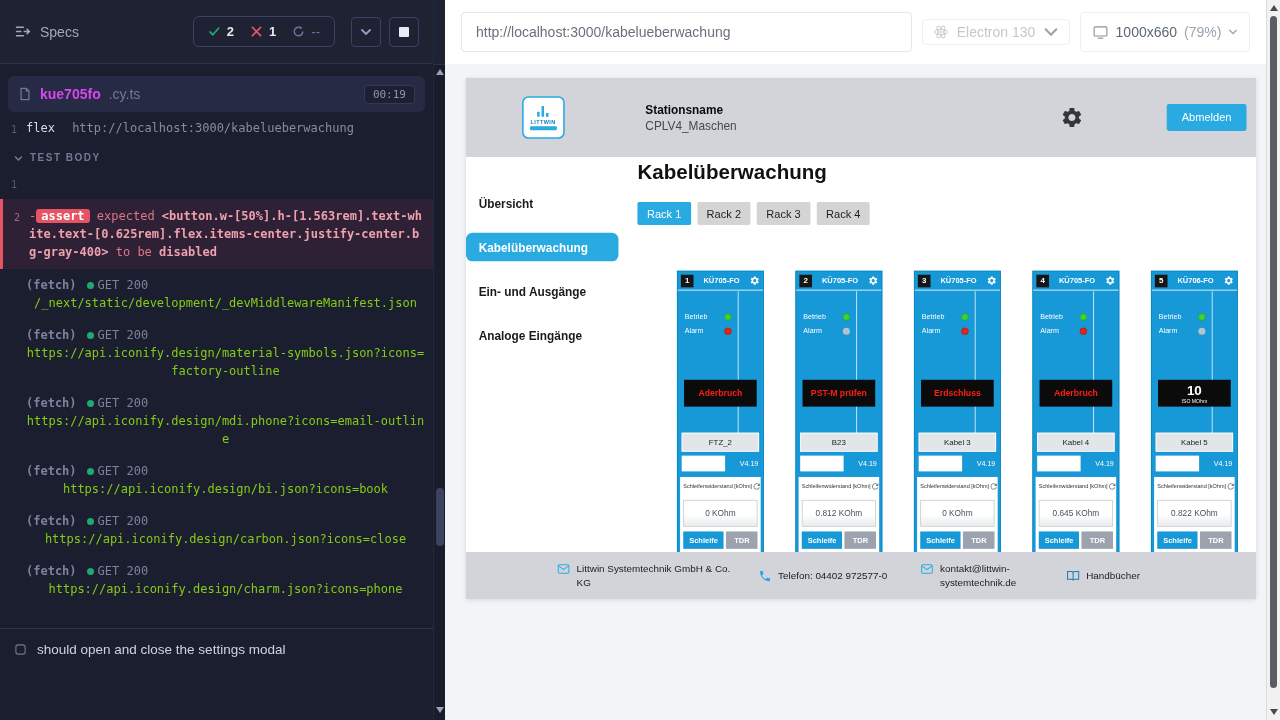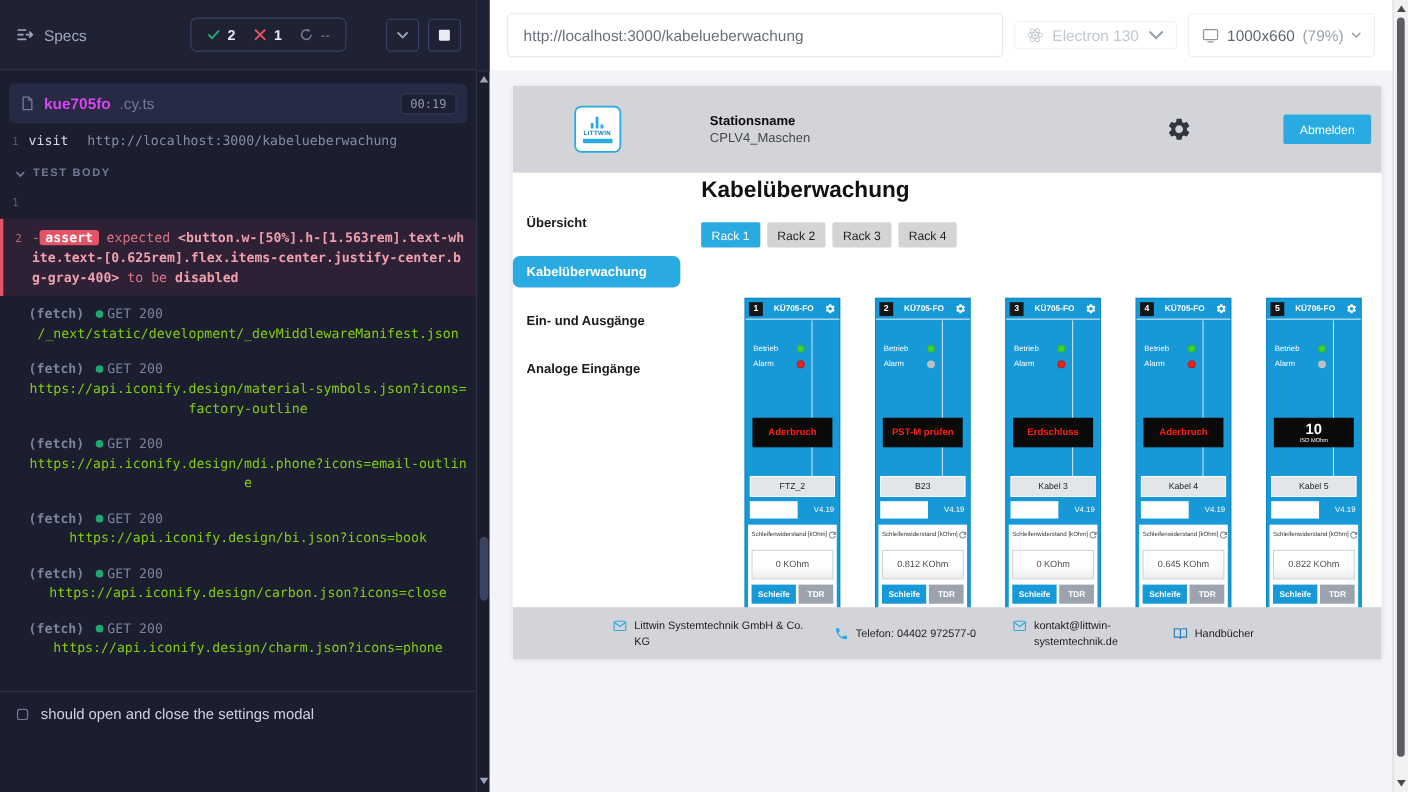--- a/index.html
+++ b/index.html
@@ -1,21 +1,21 @@
 <!DOCTYPE html>
 <html><head>
 <meta charset="utf-8">
 <style>
   * { margin:0; padding:0; box-sizing:border-box; }
   body { font-family:"Liberation Sans", sans-serif; }
   .page { width:1280px; height:720px; display:flex; overflow:hidden; background:#f3f4f8; }
 
   
   .reporter { width:433px; background:#1b1e2e; color:#d0d2e0; display:flex; flex-direction:column; flex-shrink:0; overflow:hidden; }
-  .reporter-header { height:64px; background:#1f2233; border-bottom:1px solid #2e3247; display:flex; align-items:center; padding:0 14px; flex-shrink:0;gap:20px; }
+  .reporter-header { height:64px; background:#1f2233; border-bottom:1px solid #2e3247; display:flex; align-items:center; padding:0 14px; flex-shrink:0; }
   .specs-toggle { display:flex; align-items:center; gap:9px; color:#a2a7bf; font-size:14px; cursor:pointer; }
   .specs-toggle svg { width:17px; height:17px; }
   .stats-box { margin-left:auto; display:flex; gap:16px; border:1px solid #3c4167; border-radius:6px; padding:7px 14px; font-size:13px; align-items:center; }
   .stat { display:flex; align-items:center; gap:6px; }
   .stat svg { width:13px; height:13px; }
   .stat-pass svg { color:#1fa971; }
   .stat-fail svg { color:#e45464; }
   .stat-pending svg { color:#747994; }
   .stat b { color:#e8eaf4; font-weight:700; }
   .stat .dim { color:#747994; font-weight:400; }
@@ -199,21 +199,21 @@
         </svg>
       <span class="spec-name">kue705fo</span>
       <span class="spec-ext">.cy.ts</span>
       <span class="timer">00:19</span>
     </div>
 
     <div class="cmd-log">
       <div class="cmd-row">
         <div class="cmd-num">1</div>
         <div class="cmd-content">
-          <span class="cmd-name">visit</span>
+          <span class="cmd-name">flex</span>
           <span class="cmd-msg">http://localhost:3000/kabelueberwachung</span>
         </div>
       </div>
 
       <div class="section-row">
         <svg viewBox="0 0 12 12" fill="none" stroke="currentColor" stroke-width="2" stroke-linecap="round">
             <path d="M2 4l4 4 4-4"></path>
           </svg>
         <span>TEST BODY</span>
       </div>

